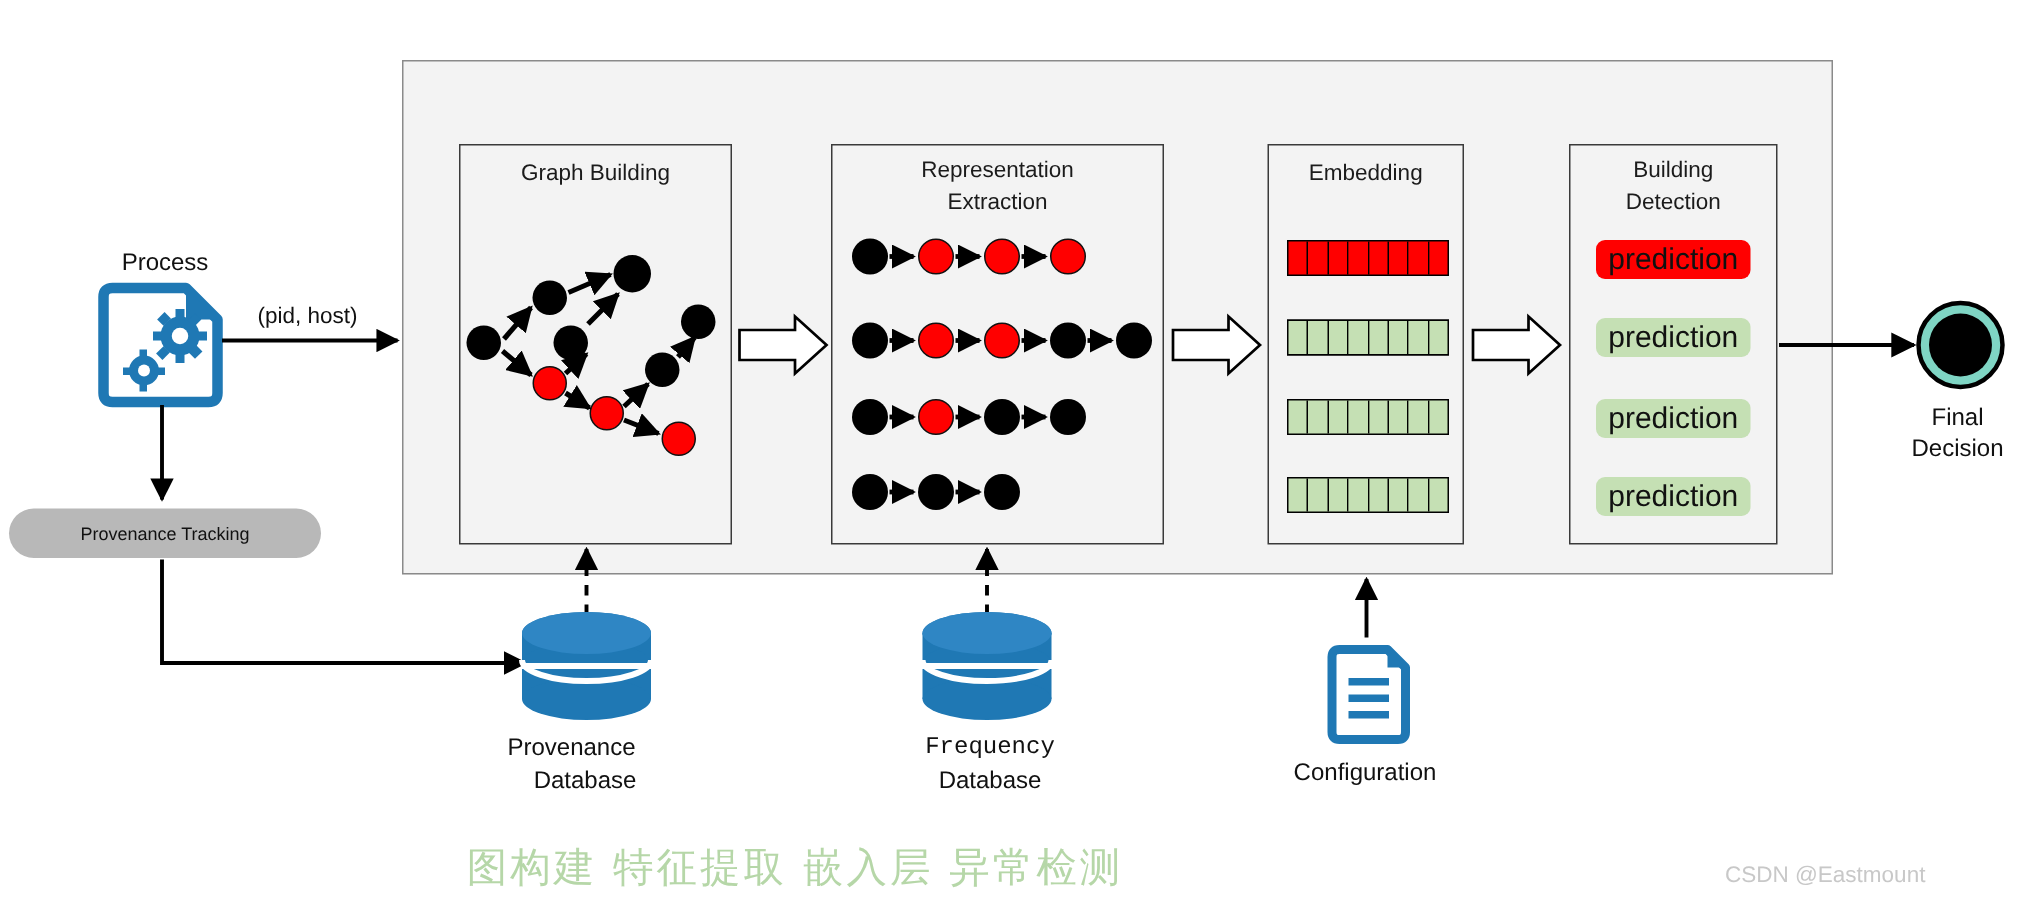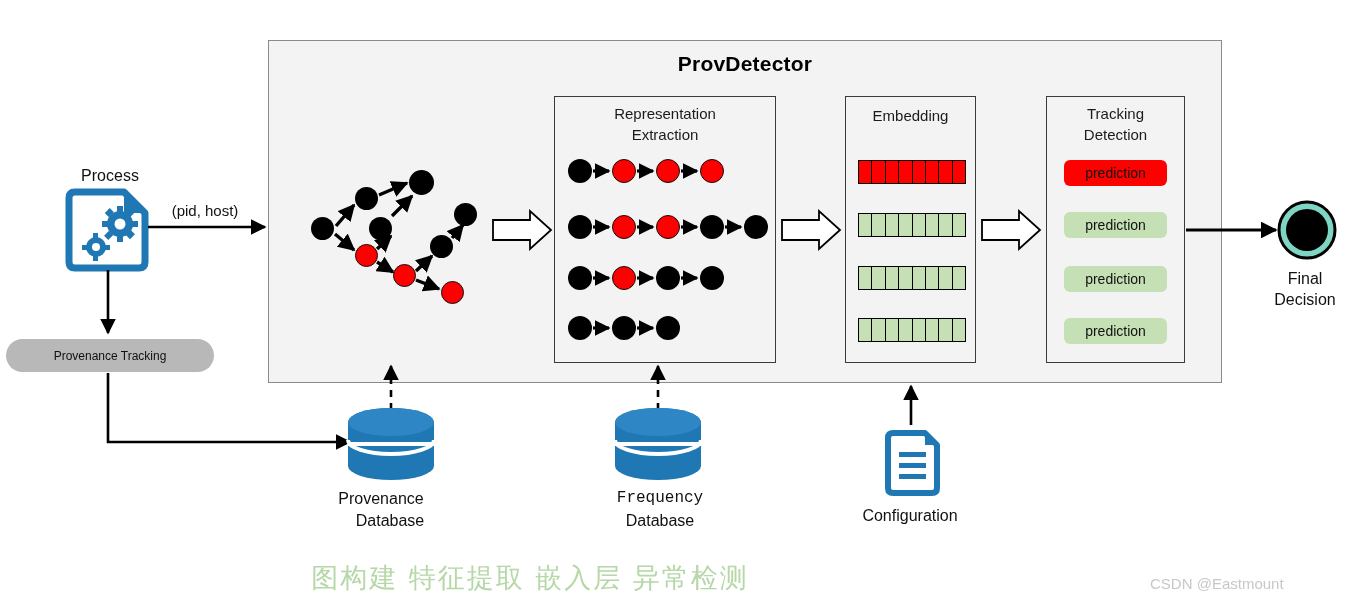--- a/index.html
+++ b/index.html
@@ -43,21 +43,21 @@
   .vec{position:absolute;display:flex;border:1.6px solid #000;box-sizing:border-box;background:#000;}
   .vec .cell{flex:1 1 auto;height:100%;border-right:1.6px solid #000;box-sizing:border-box;}
   .vec .cell:last-child{border-right:none;}
   .cell.red{background:#ff0000;}
   .cell.green{background:#c5e0b4;}
 
   
   .pill{
     position:absolute;border-radius:6px;display:flex;
     align-items:center;justify-content:center;
-    font-size:14px;color:#111;box-sizing:border-box;
+    font-size:20px;color:#111;box-sizing:border-box;
   }
   .pill.red{background:#ff0000;}
   .pill.green{background:#c5e0b4;}
 
   
   .lbl{position:absolute;font-size:16px;color:#111;text-align:center;line-height:21px;}
   .lbl.small{font-size:15px;}
 
   
   #prov-track{
@@ -79,22 +79,24 @@
     left:1150px;top:575px;width:200px;text-align:left;
     font-size:15px;color:#c8c8c8;white-space:nowrap;
   }
 </style>
 </head>
 <body>
 
 <div id="stage">
 
   <div class="abs" id="main-container"></div>
-  <div class="abs" id="main-title">ProvDetector</div>
-
+
+  <div class="abs panel" id="panel-graph">
+    <div class="panel-label" style="top:8px;">Graph Building</div>
+  </div>
 
   <div class="abs">
     <div class="node black" style="left:311px;top:217px;width:23px;height:23px;"></div>
     <div class="node black" style="left:355px;top:187px;width:23px;height:23px;"></div>
     <div class="node black" style="left:409px;top:170px;width:25px;height:25px;"></div>
     <div class="node black" style="left:369px;top:217px;width:23px;height:23px;"></div>
     <div class="node red" style="left:355px;top:244px;width:23px;height:23px;"></div>
     <div class="node red" style="left:393px;top:264px;width:23px;height:23px;"></div>
     <div class="node red" style="left:441px;top:281px;width:23px;height:23px;"></div>
     <div class="node black" style="left:430px;top:235px;width:23px;height:23px;"></div>
@@ -168,21 +170,21 @@
     <div class="cell green"></div>
     <div class="cell green"></div>
     <div class="cell green"></div>
     <div class="cell green"></div>
     <div class="cell green"></div>
     <div class="cell green"></div>
     <div class="cell green"></div>
   </div>
 
   <div class="abs panel" id="panel-anom">
-    <div class="panel-label" style="top:6px;">Tracking</div>
+    <div class="panel-label" style="top:6px;">Building</div>
     <div class="panel-label" style="top:27px;">Detection</div>
   </div>
 
   <div class="pill red" style="left:1064px;top:160px;width:103px;height:26px;">prediction</div>
   <div class="pill green" style="left:1064px;top:212px;width:103px;height:26px;">prediction</div>
   <div class="pill green" style="left:1064px;top:266px;width:103px;height:26px;">prediction</div>
   <div class="pill green" style="left:1064px;top:318px;width:103px;height:26px;">prediction</div>
 
   <div class="lbl" style="left:40px;top:165px;width:140px;">Process</div>
   <div class="lbl small" style="left:150px;top:200px;width:110px;">(pid, host)</div>

